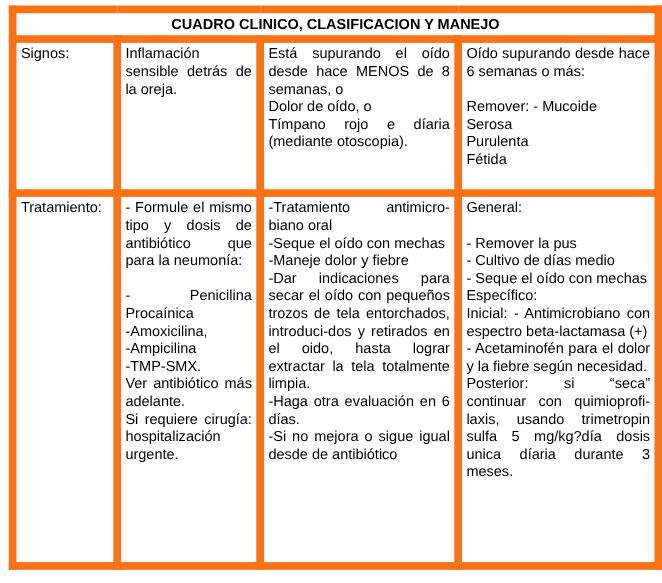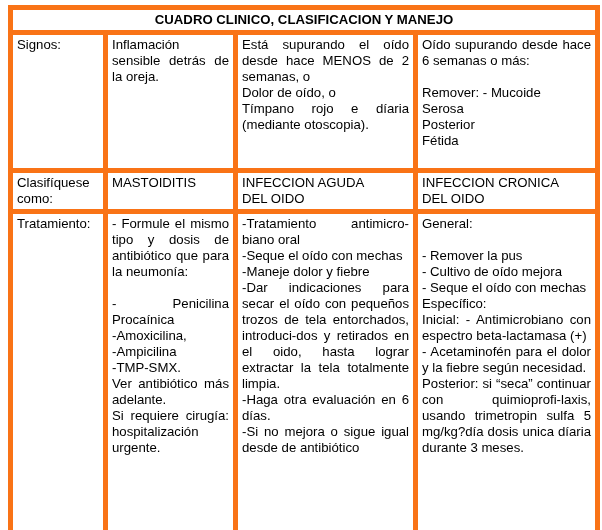--- a/index.html
+++ b/index.html
@@ -16,21 +16,21 @@
     position: relative;
     padding: 5px 0 0 8px;
   }
   table.clinical-table {
     border-collapse: collapse;
     table-layout: fixed;
     width: 587px;
     border: 2px solid #000000;
   }
   table.clinical-table td {
-    border: 5px solid #f97316;
+    border: 7px solid #f97316;
     vertical-align: top;
     padding: 2px 4px 2px 4px;
     font-size: 13.2px;
     line-height: 16px;
     overflow: hidden;
   }
   td.title-cell {
     text-align: center;
     font-weight: bold;
     font-size: 13.6px;
@@ -63,45 +63,31 @@
     <tbody>
       <tr>
         <td colspan="4" class="title-cell">CUADRO CLINICO, CLASIFICACION Y MANEJO</td>
       </tr>
       <tr class="row-signos">
         <td class="label-cell">Signos:</td>
         <td>
             <div class="para">Inflamación sensible detrás de la oreja.</div>
           </td>
         <td>
-            <div class="para">Está supurando el oído desde hace MENOS de 2 semanas, o</div>
+            <div class="para">Está supurando el oído desde hace MENOS de 8 semanas, o</div>
             <div class="para">Dolor de oído, o</div>
             <div class="para">Tímpano rojo e díaria (mediante otoscopia).</div>
           </td>
         <td>
             <div class="para">Oído supurando desde hace 6 semanas o más:</div>
             <div class="para"></div>
             <div class="para">Remover: - Mucoide</div>
             <div class="para">Serosa</div>
-            <div class="para">Posterior</div>
+            <div class="para">Purulenta</div>
             <div class="para">Fétida</div>
-          </td>
-      </tr>
-      <tr class="row-clasificacion">
-        <td class="label-cell">Clasifíquese como:</td>
-        <td class="classif">
-            <div class="para">MASTOIDITIS</div>
-          </td>
-        <td class="classif">
-            <div class="para">INFECCION AGUDA</div>
-            <div class="para">DEL OIDO</div>
-          </td>
-        <td class="classif">
-            <div class="para">INFECCION CRONICA</div>
-            <div class="para">DEL OIDO</div>
           </td>
       </tr>
       <tr class="row-tratamiento">
         <td class="label-cell">Tratamiento:</td>
         <td>
             <div class="para">- Formule el mismo tipo y dosis de antibiótico que para la neumonía:</div>
             <div class="para"></div>
             <div class="para">- Penicilina Procaínica</div>
             <div class="para">-Amoxicilina,</div>
             <div class="para">-Ampicilina</div>
@@ -114,21 +100,21 @@
             <div class="para">-Seque el oído con mechas</div>
             <div class="para">-Maneje dolor y fiebre</div>
             <div class="para">-Dar indicaciones para secar el oído con pequeños trozos de tela entorchados, introduci-dos y retirados en el oido, hasta lograr extractar la tela totalmente limpia.</div>
             <div class="para">-Haga otra evaluación en 6 días.</div>
             <div class="para">-Si no mejora o sigue igual desde de antibiótico</div>
           </td>
         <td>
             <div class="para">General:</div>
             <div class="para"></div>
             <div class="para">- Remover la pus</div>
-            <div class="para">- Cultivo de oído mejora</div>
+            <div class="para">- Cultivo de días medio</div>
             <div class="para">- Seque el oído con mechas</div>
             <div class="para">Específico:</div>
             <div class="para">Inicial: - Antimicrobiano con espectro beta-lactamasa (+)</div>
             <div class="para">- Acetaminofén para el dolor y la fiebre según necesidad.</div>
             <div class="para">Posterior: si “seca” continuar con quimioprofi-laxis, usando trimetropin sulfa 5 mg/kg?día dosis unica díaria durante 3 meses.</div>
           </td>
       </tr>
     </tbody>
   </table>
 </div>

